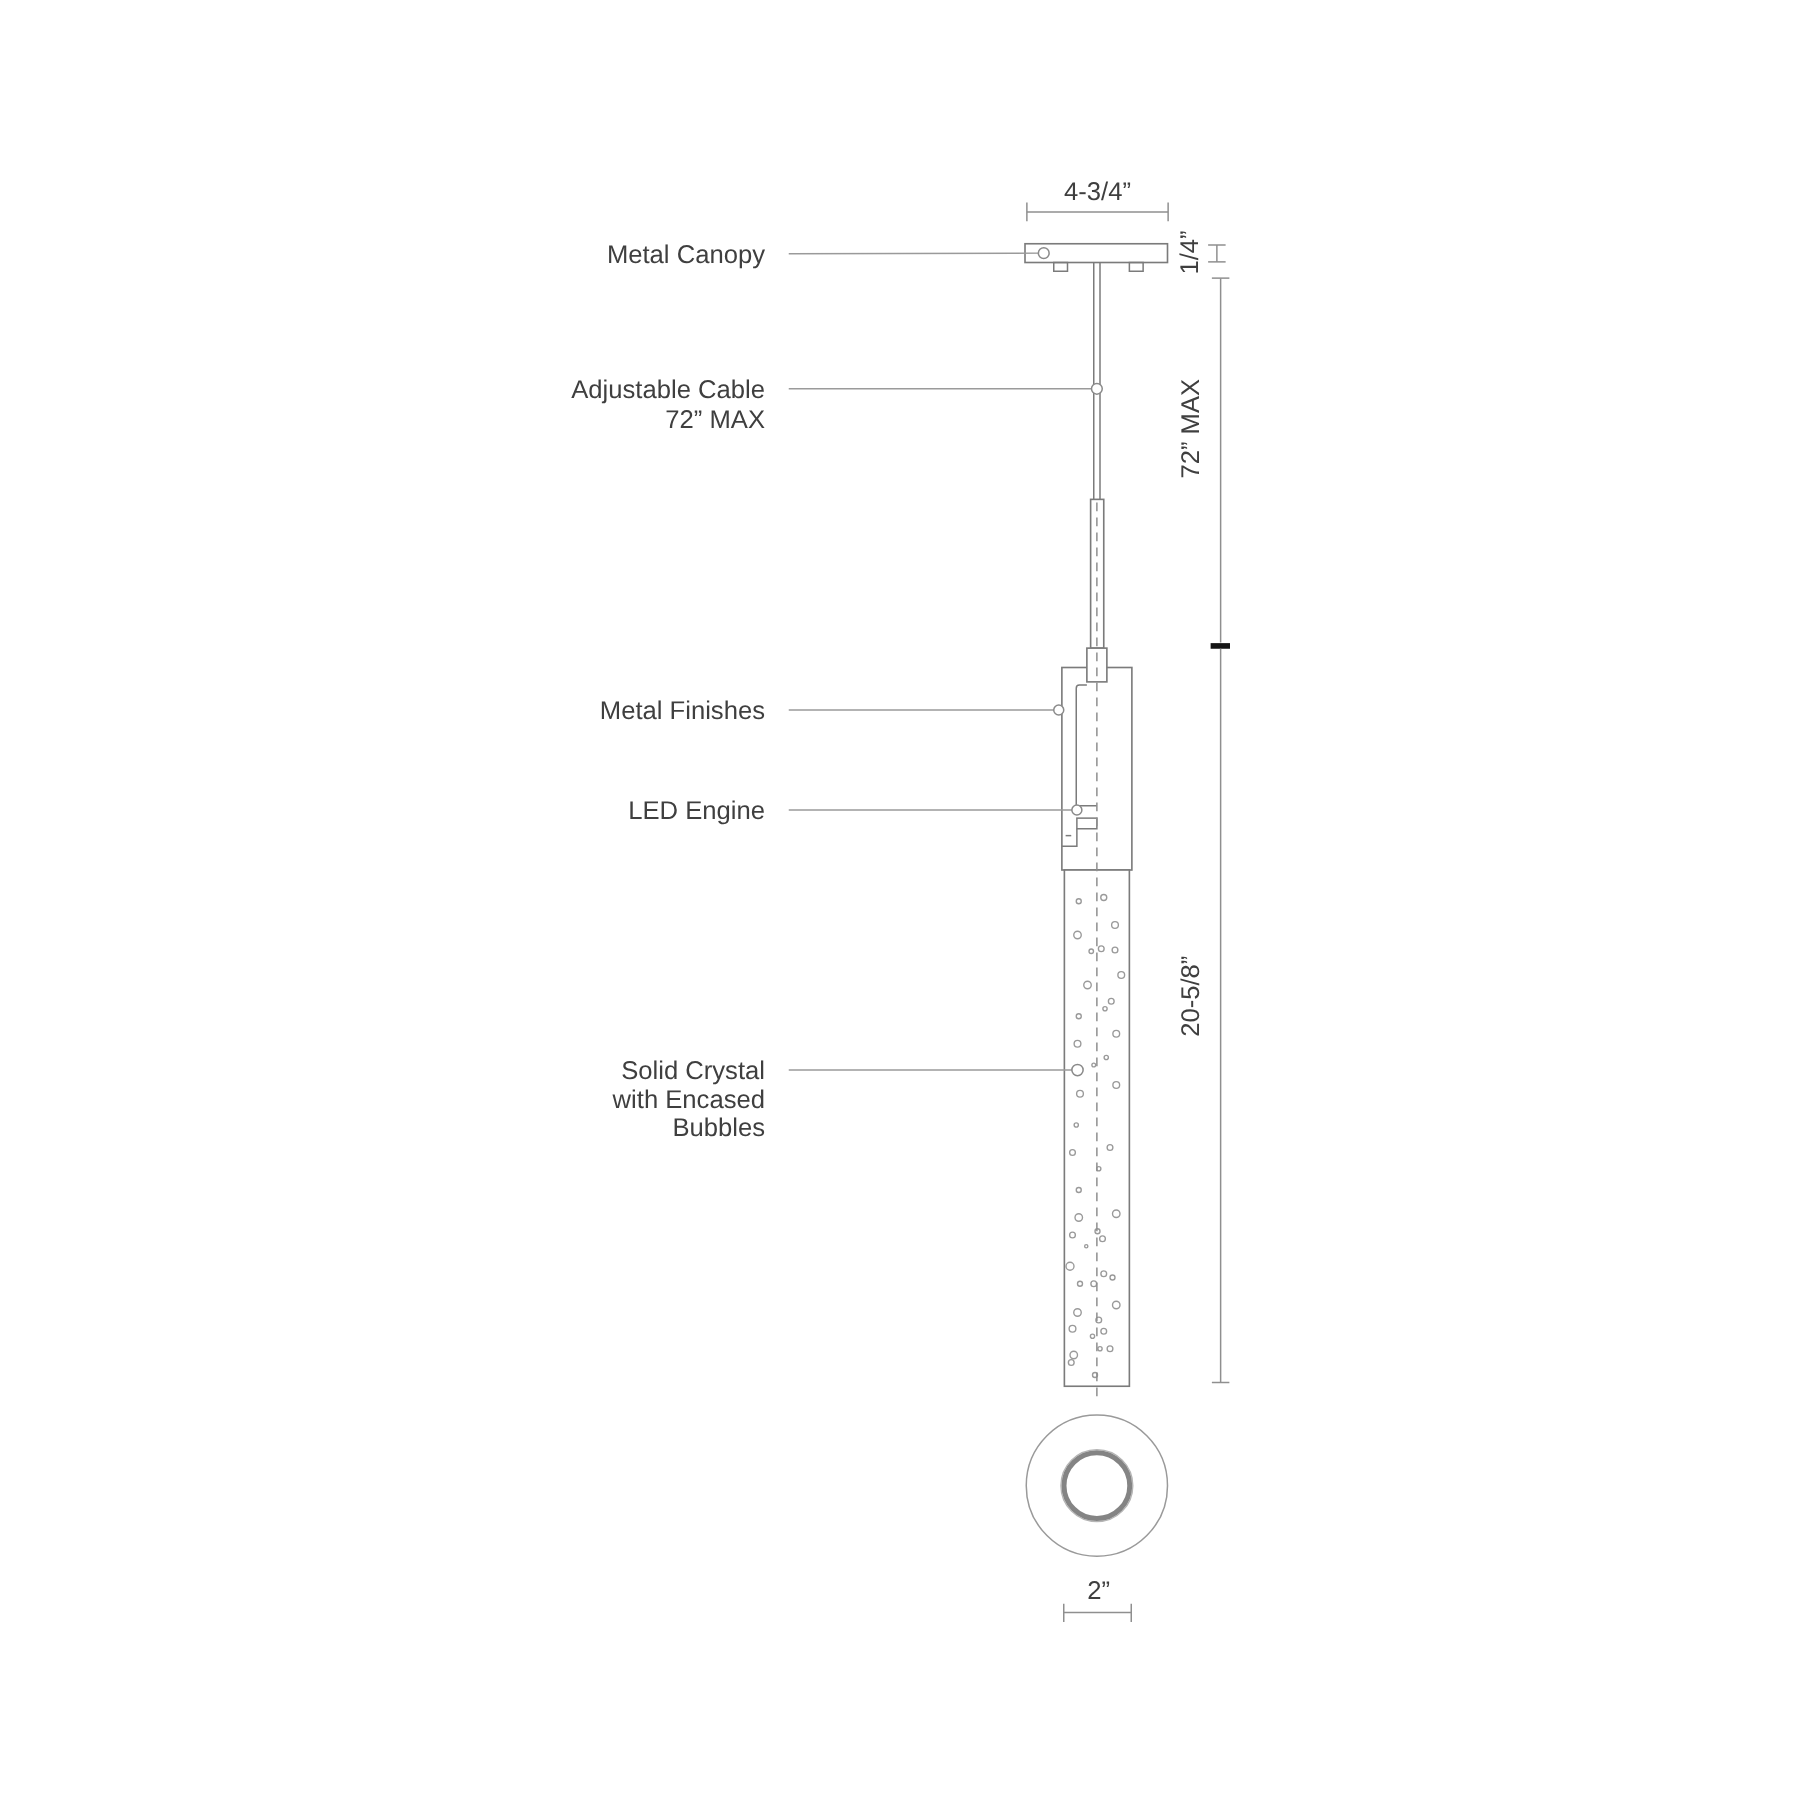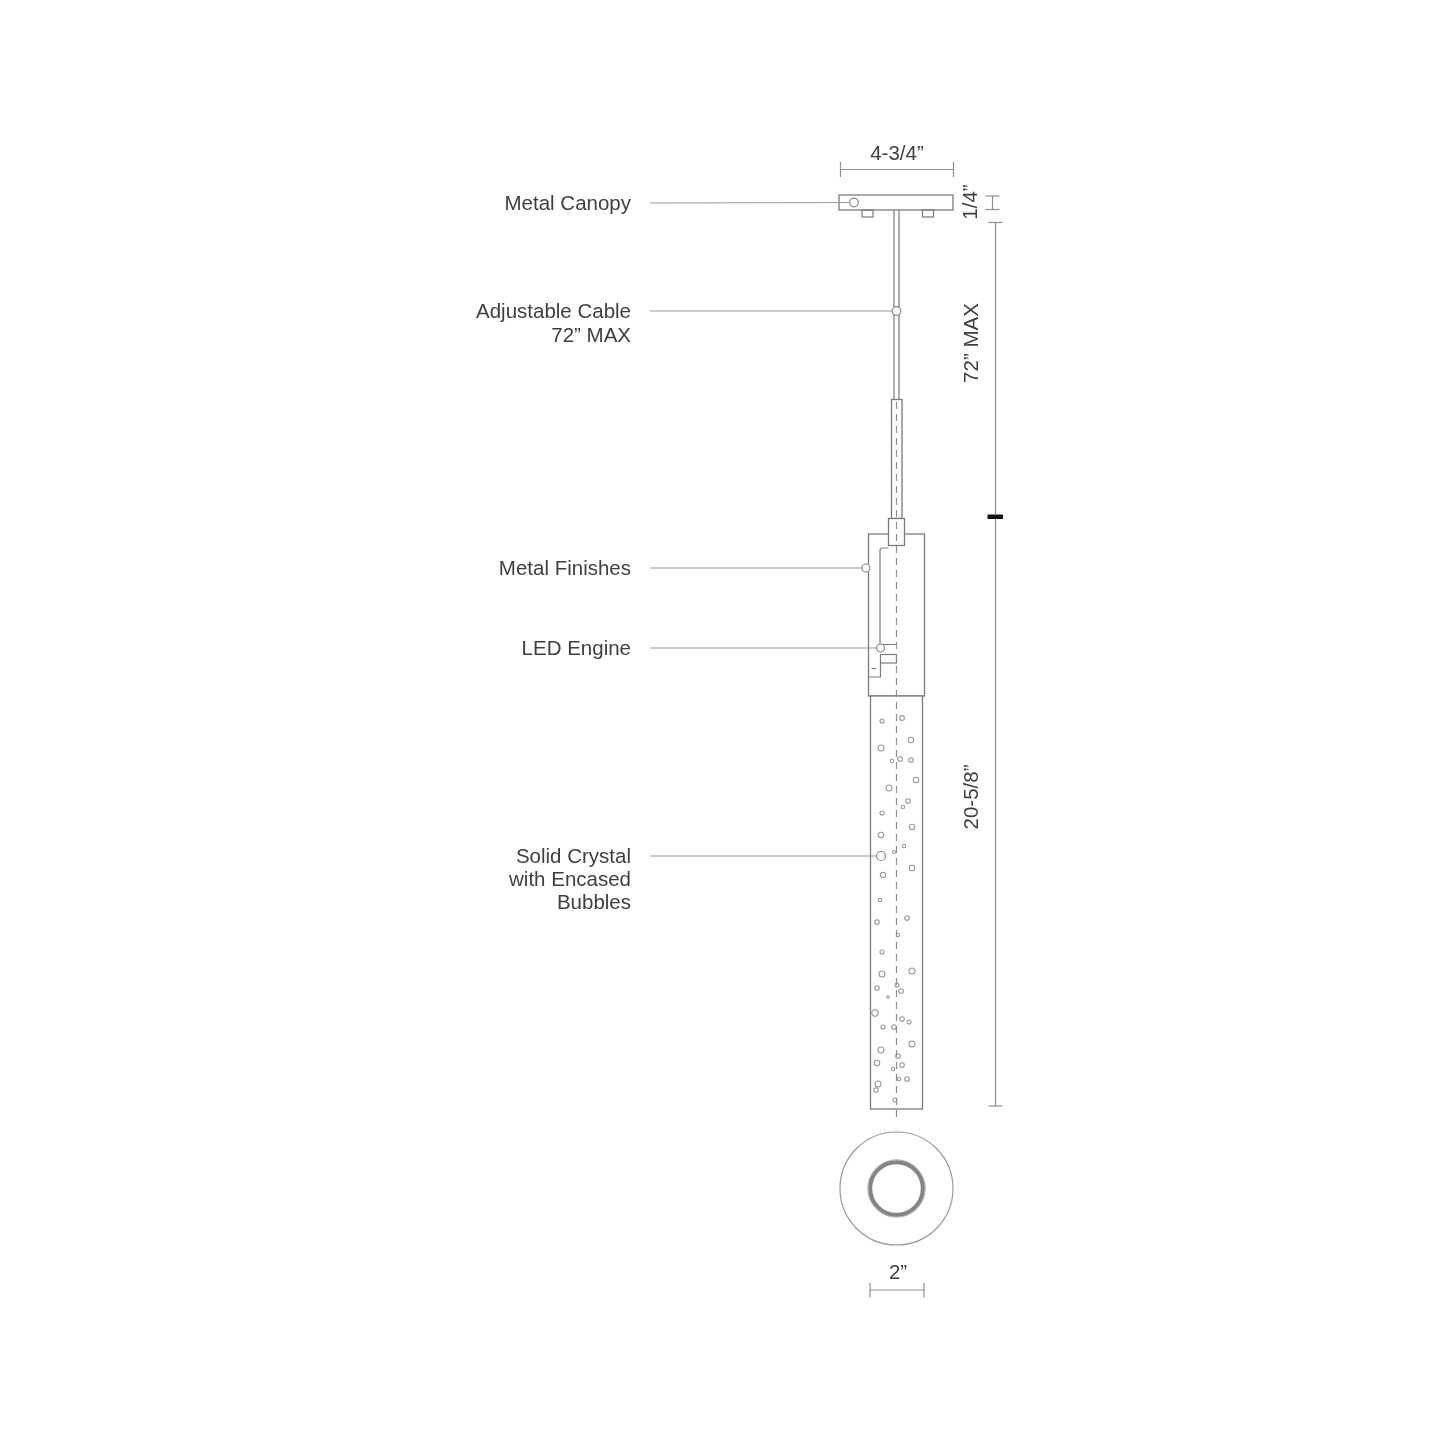--- a/index.html
+++ b/index.html
@@ -6,21 +6,20 @@
     margin: 0;
     padding: 0;
     background: #ffffff;
   }
   .stage {
     position: relative;
     width: 1198px;
     height: 1445px;
     background: #ffffff;
     font-family: "Liberation Sans", sans-serif;
-    padding-left: 19px;
   }
   svg { display: block; }
   .lbl {
     font-family: "Liberation Sans", sans-serif;
     font-size: 20.5px;
     fill: #3f3f3f;
   }
   .dimtxt {
     font-family: "Liberation Sans", sans-serif;
     font-size: 20.5px;

